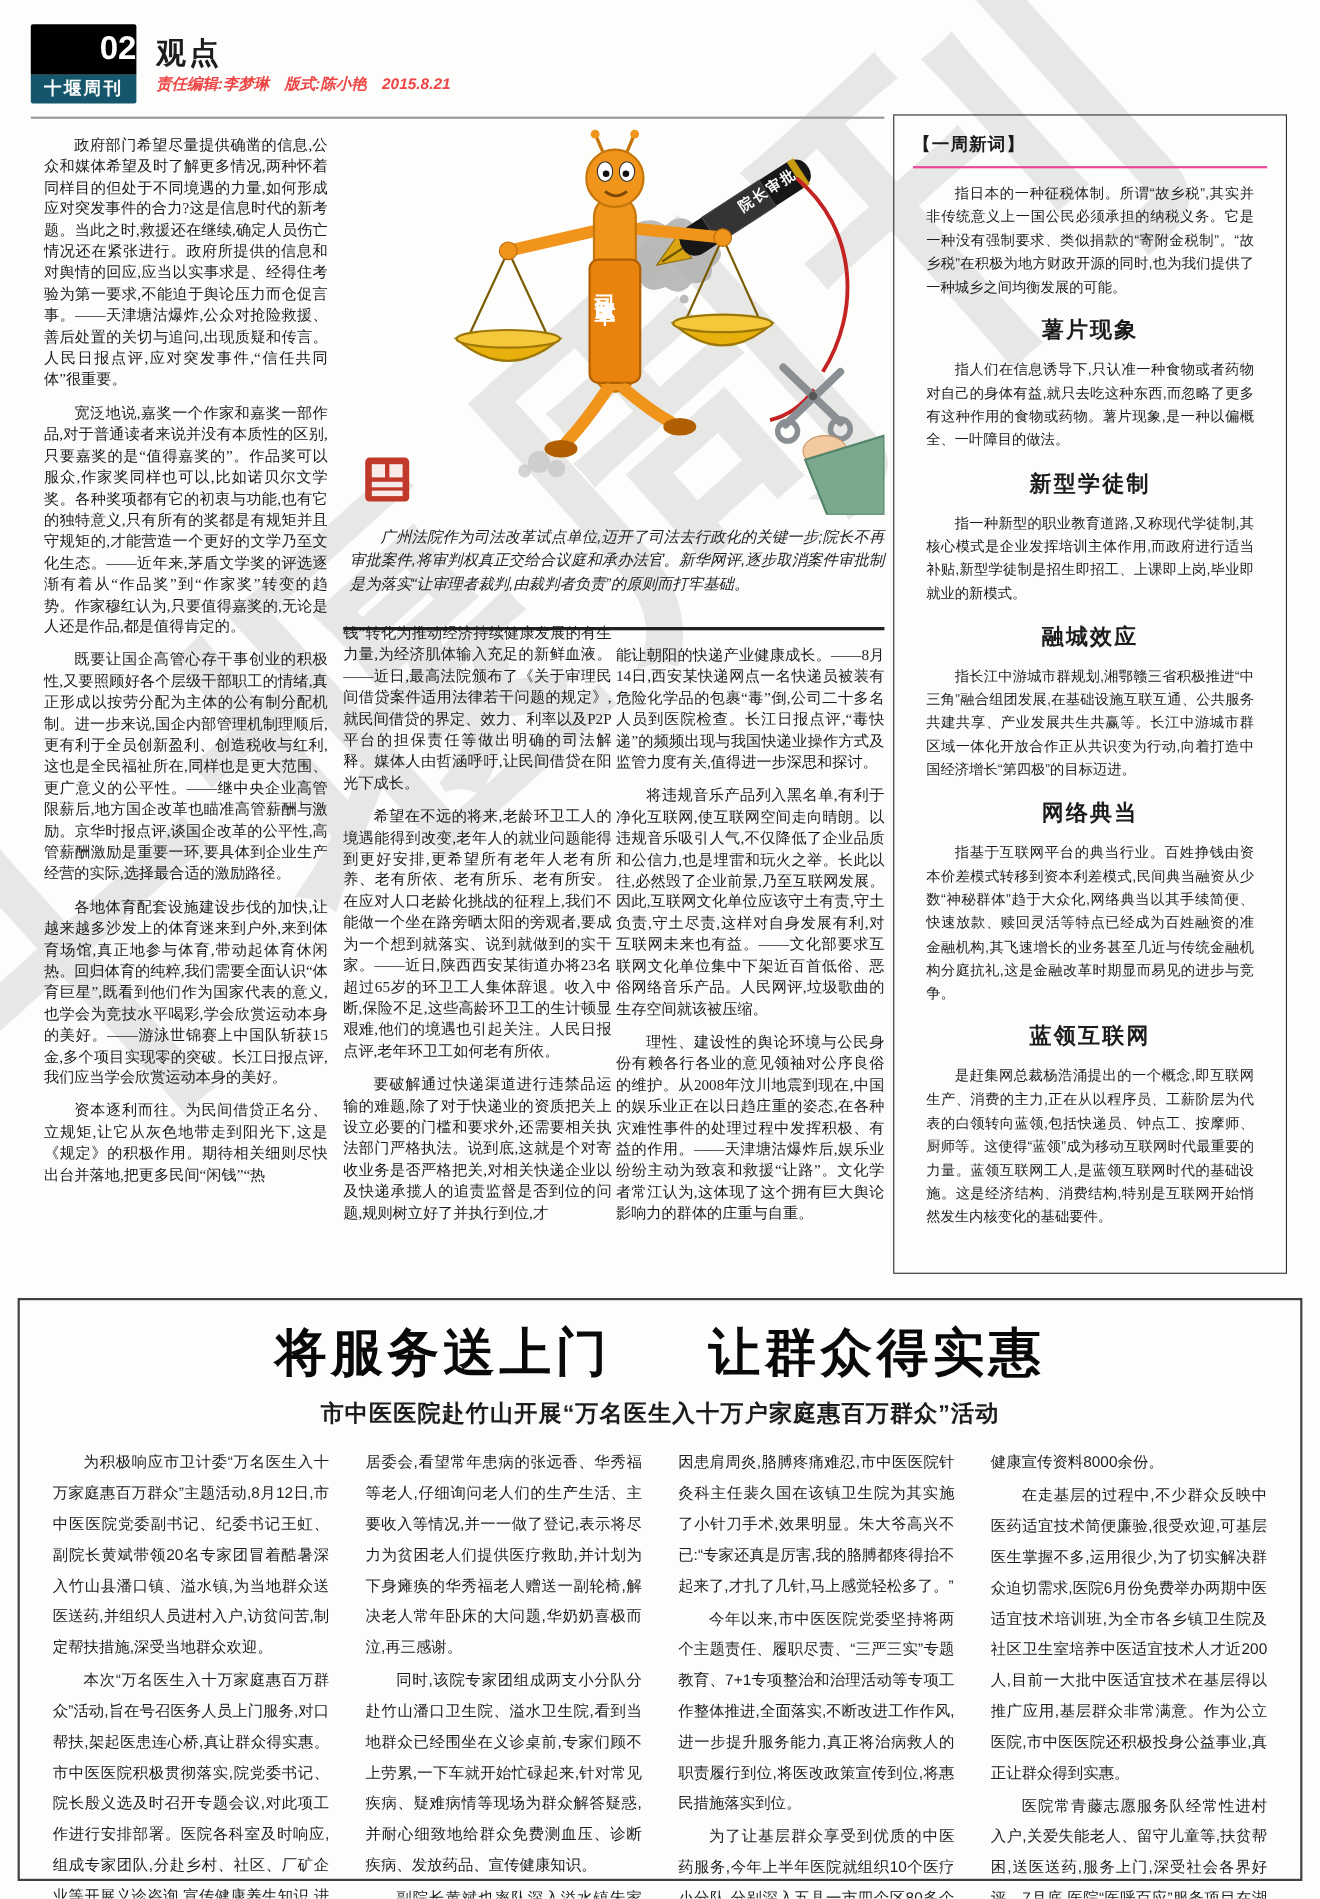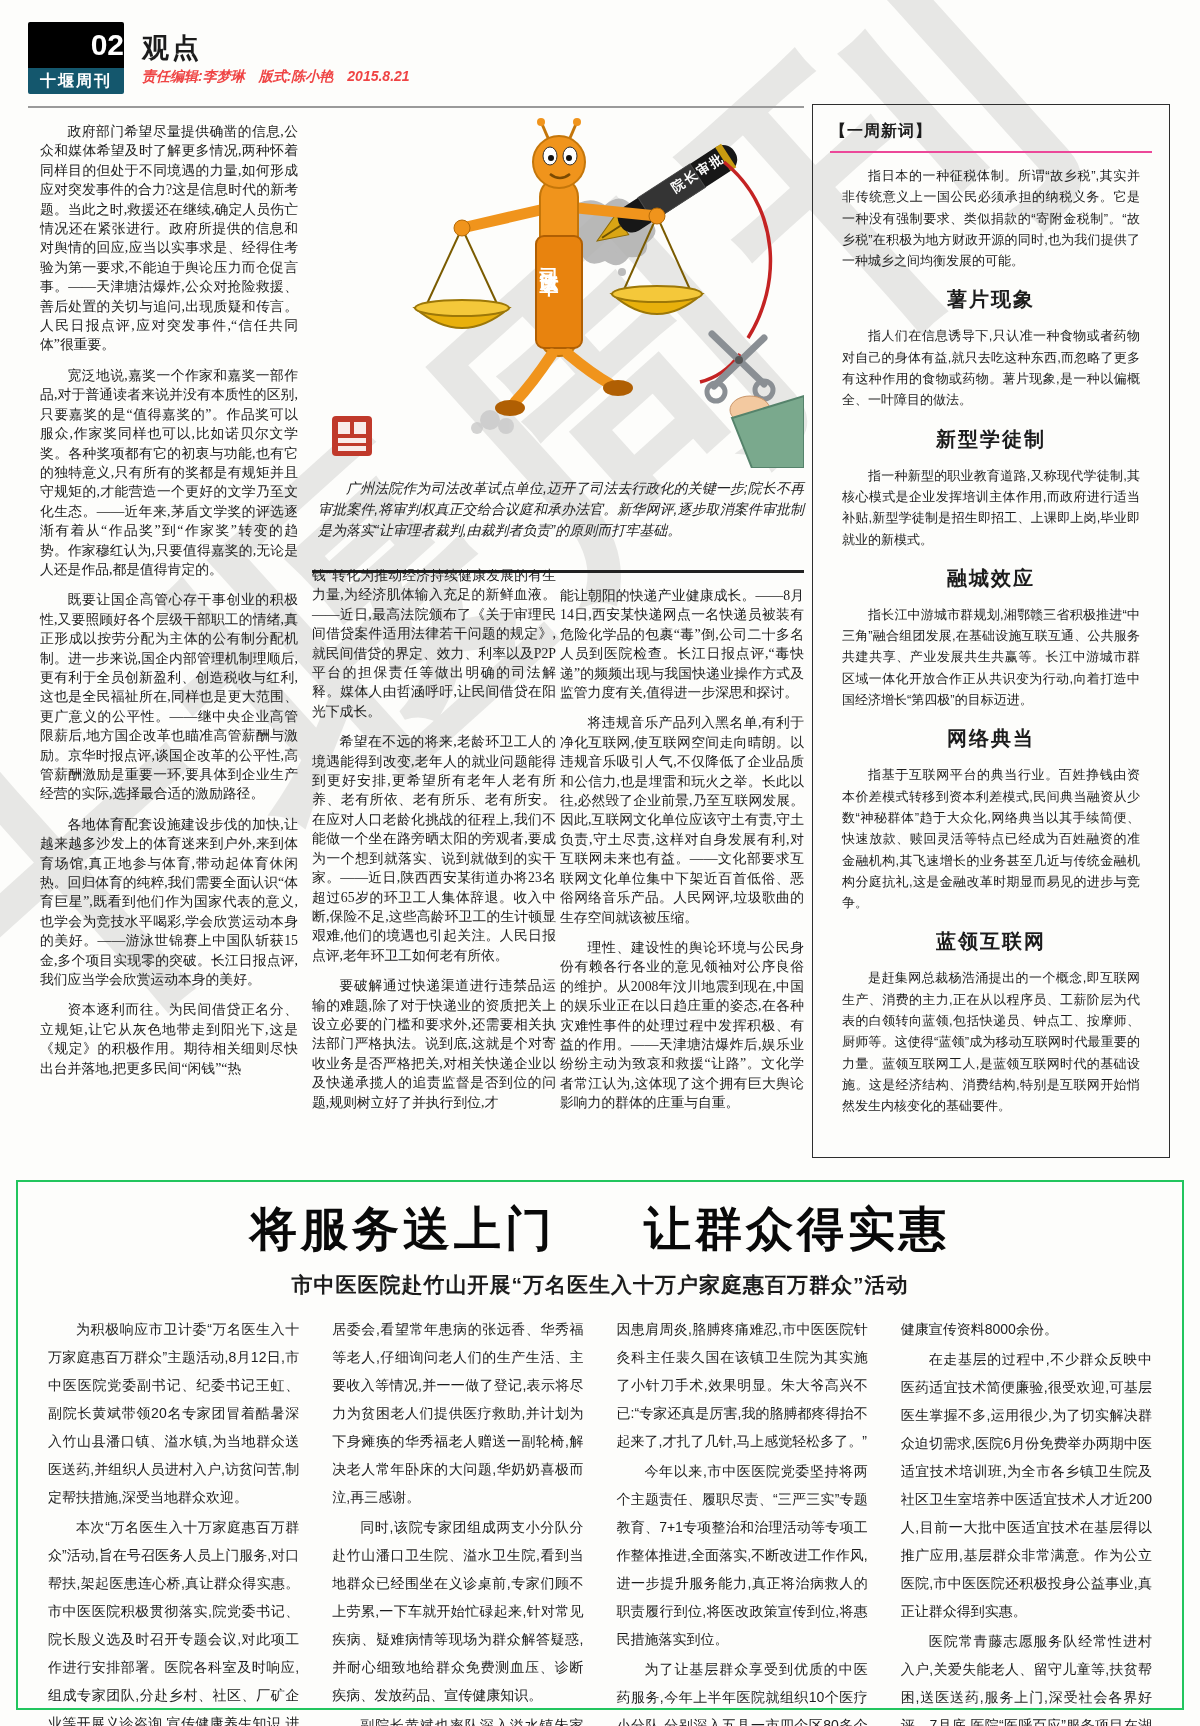--- a/index.html
+++ b/index.html
@@ -46,21 +46,21 @@
     writing-mode:vertical-rl;text-orientation:upright;
     color:#fff;font-weight:bold;font-size:19px;letter-spacing:3px;line-height:26px;z-index:2;
   }
   .pen-label{
     position:absolute;left:668px;top:164px;color:#fff;font-weight:bold;font-size:13px;
     letter-spacing:2px;transform:rotate(-33deg);z-index:2;
   }
   
   .feature{
     position:absolute;left:16px;top:1180px;width:1168px;height:530px;
-    border:2px solid #22c55e;box-sizing:border-box;background:transparent;
+    border:2px solid #404040;box-sizing:border-box;background:transparent;
   }
   .headline{display:flex;justify-content:center;gap:88px;margin-top:16px;
     font-size:47px;font-weight:900;letter-spacing:4px;color:#090909;}
   .subhead{text-align:center;font-size:21px;font-weight:bold;margin-top:10px;letter-spacing:1px;}
   .feature-cols{display:flex;gap:33px;padding:16px 30px 0;}
   .fcol{width:252px;}
   .fcol p{margin:0 0 2px;text-indent:2em;text-align:justify;font-size:14px;line-height:28px;}
   .fcol p.cont{text-indent:0;}
   .byline{text-align:right;font-size:14px;font-weight:bold;margin-top:6px;padding-right:6px;}
 </style>

